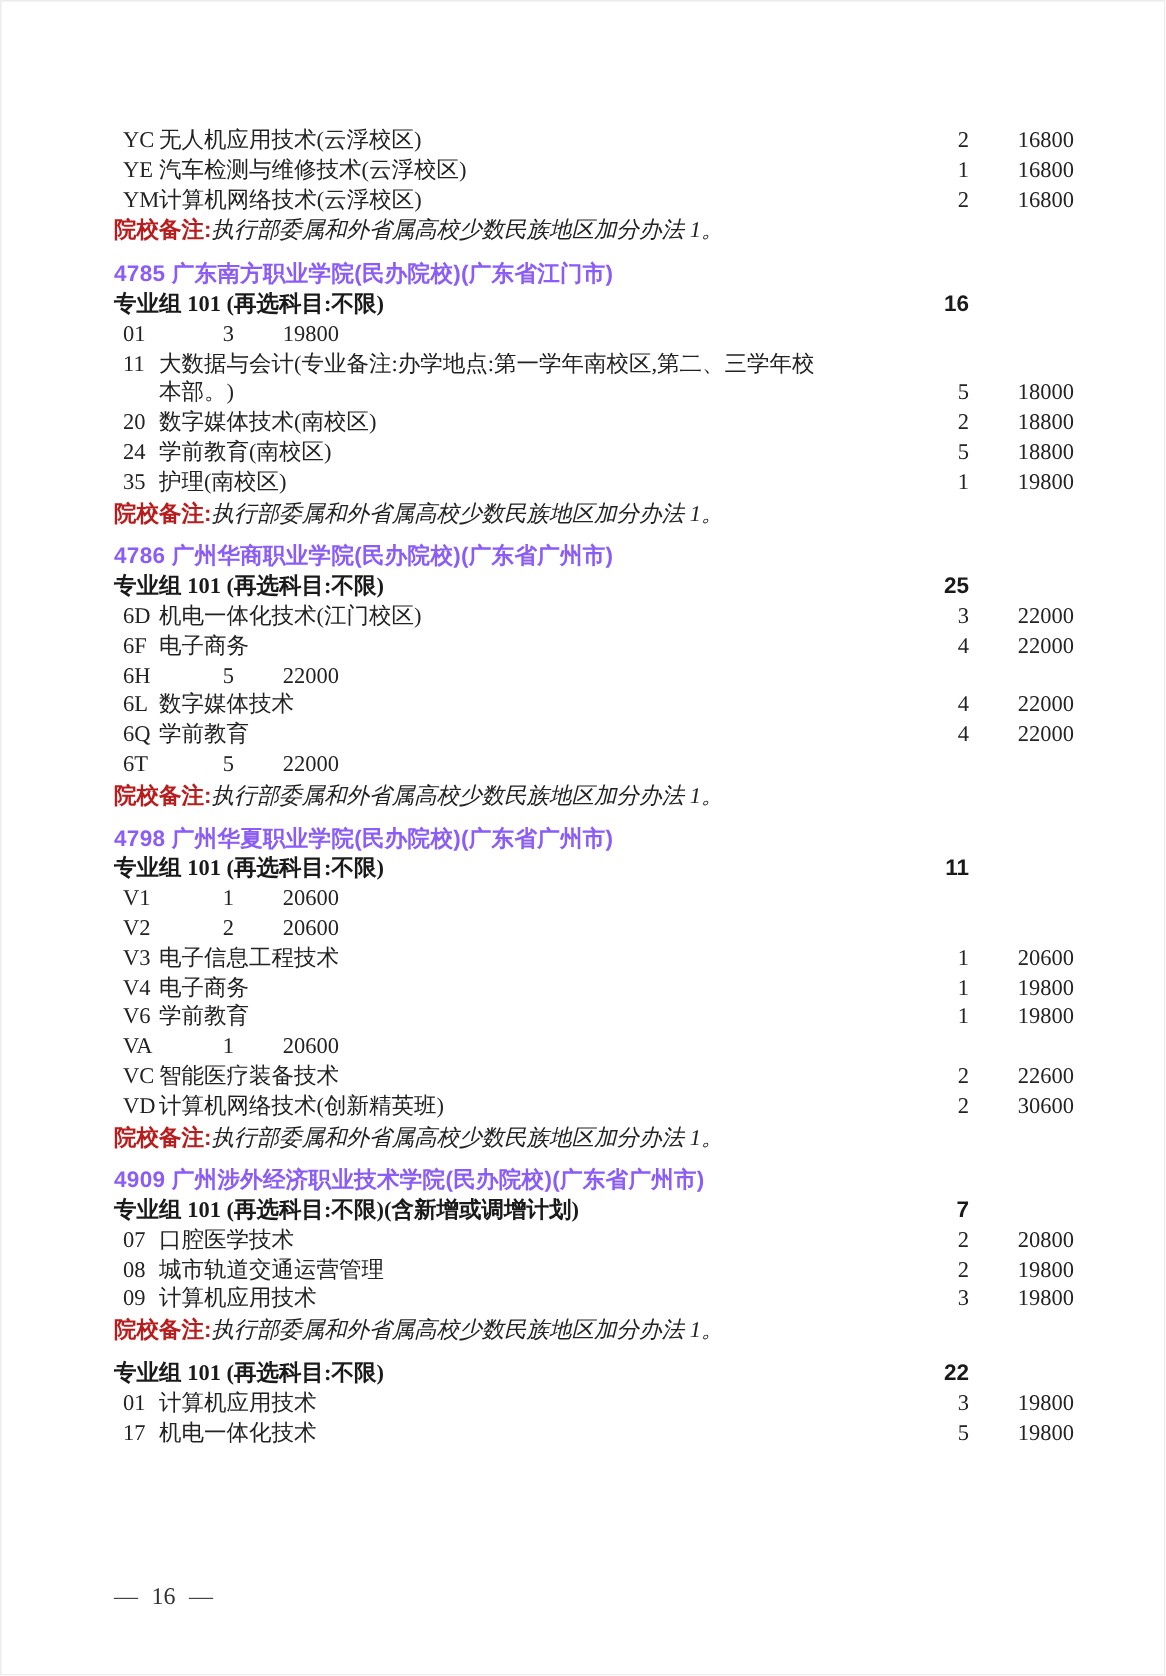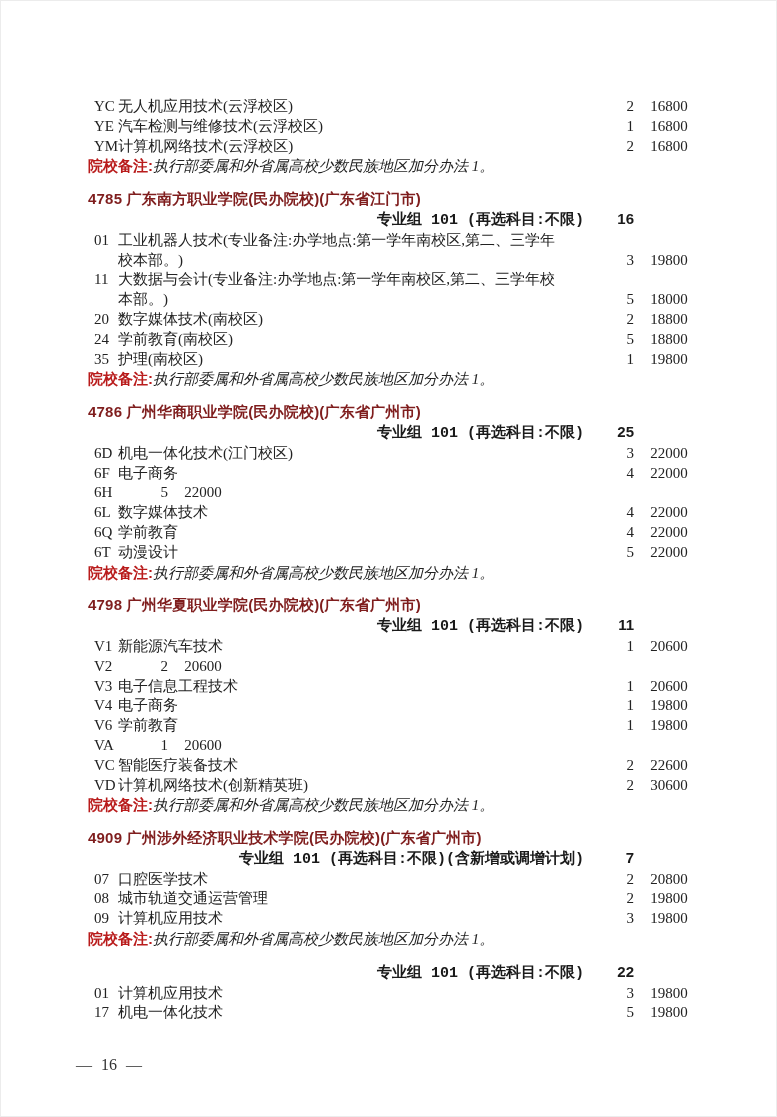--- a/index.html
+++ b/index.html
@@ -19,39 +19,38 @@
     color: #222222;
   }
   .content {
     position: absolute;
     left: 75px;
     top: 84px;
     width: 640px;
     font-size: 15px;
     line-height: 19.8px;
   }
-  .section { margin: 12px; }
+  .section { margin: 0; }
   .section + .section { margin-top: 8px; }
 
   .inst-header {
     font-family: "Liberation Sans", "DejaVu Sans", sans-serif;
     font-weight: 700;
-    color: #7f1d1d;
+    color: #8b5cf6;
     letter-spacing: 0.2px;
   }
   .group-row {
     display: flex;
     align-items: baseline;
   }
   .group-label {
     flex: 1 1 auto;
-    font-family: Liberation Mono, monospace;
+    font-family: Liberation Serif, serif;
     font-weight: 700;
     color: #1a1a1a;
-    text-align: right;
   }
   .group-count {
     flex: 0 0 50px;
     text-align: right;
     font-family: "Liberation Sans", "DejaVu Sans", sans-serif;
     font-weight: 700;
     color: #1a1a1a;
   }
   .group-spacer { flex: 0 0 70px; }
 
@@ -68,21 +67,21 @@
   .major-name {
     flex: 1 1 auto;
     white-space: pre-line;
   }
   .plan-count {
     flex: 0 0 50px;
     text-align: right;
   }
   .tuition-fee {
     flex: 0 0 70px;
-    text-align: center;
+    text-align: right;
   }
 
   .remark-row { }
   .remark-label {
     font-family: "Liberation Sans", "DejaVu Sans", sans-serif;
     font-weight: 700;
     color: #b91c1c;
   }
   .remark-text {
     font-style: italic;
@@ -128,22 +127,20 @@
       </section>
       <section class="section">
         <div class="inst-header">4785 广东南方职业学院(民办院校)(广东省江门市)</div>
         <div class="group-row">
           <span class="group-label">专业组 101 (再选科目:不限)</span>
           <span class="group-count">16</span>
           <span class="group-spacer"></span>
         </div>
         <div class="major-row">
           <span class="major-code">01</span>
-          <span class="major-name">工业机器人技术(专业备注:办学地点:第一学年南校区,第二、三学年
-校本部。)</span>
           <span class="plan-count">3</span>
           <span class="tuition-fee">19800</span>
         </div>
         <div class="major-row">
           <span class="major-code">11</span>
           <span class="major-name">大数据与会计(专业备注:办学地点:第一学年南校区,第二、三学年校
 本部。)</span>
           <span class="plan-count">5</span>
           <span class="tuition-fee">18000</span>
         </div>
@@ -198,36 +195,34 @@
           <span class="tuition-fee">22000</span>
         </div>
         <div class="major-row">
           <span class="major-code">6Q</span>
           <span class="major-name">学前教育</span>
           <span class="plan-count">4</span>
           <span class="tuition-fee">22000</span>
         </div>
         <div class="major-row">
           <span class="major-code">6T</span>
-          <span class="major-name">动漫设计</span>
           <span class="plan-count">5</span>
           <span class="tuition-fee">22000</span>
         </div>
         <div class="remark-row"><span class="remark-label">院校备注:</span><span class="remark-text">执行部委属和外省属高校少数民族地区加分办法 1。</span></div>
       </section>
       <section class="section">
         <div class="inst-header">4798 广州华夏职业学院(民办院校)(广东省广州市)</div>
         <div class="group-row">
           <span class="group-label">专业组 101 (再选科目:不限)</span>
           <span class="group-count">11</span>
           <span class="group-spacer"></span>
         </div>
         <div class="major-row">
           <span class="major-code">V1</span>
-          <span class="major-name">新能源汽车技术</span>
           <span class="plan-count">1</span>
           <span class="tuition-fee">20600</span>
         </div>
         <div class="major-row">
           <span class="major-code">V2</span>
           <span class="plan-count">2</span>
           <span class="tuition-fee">20600</span>
         </div>
         <div class="major-row">
           <span class="major-code">V3</span>

